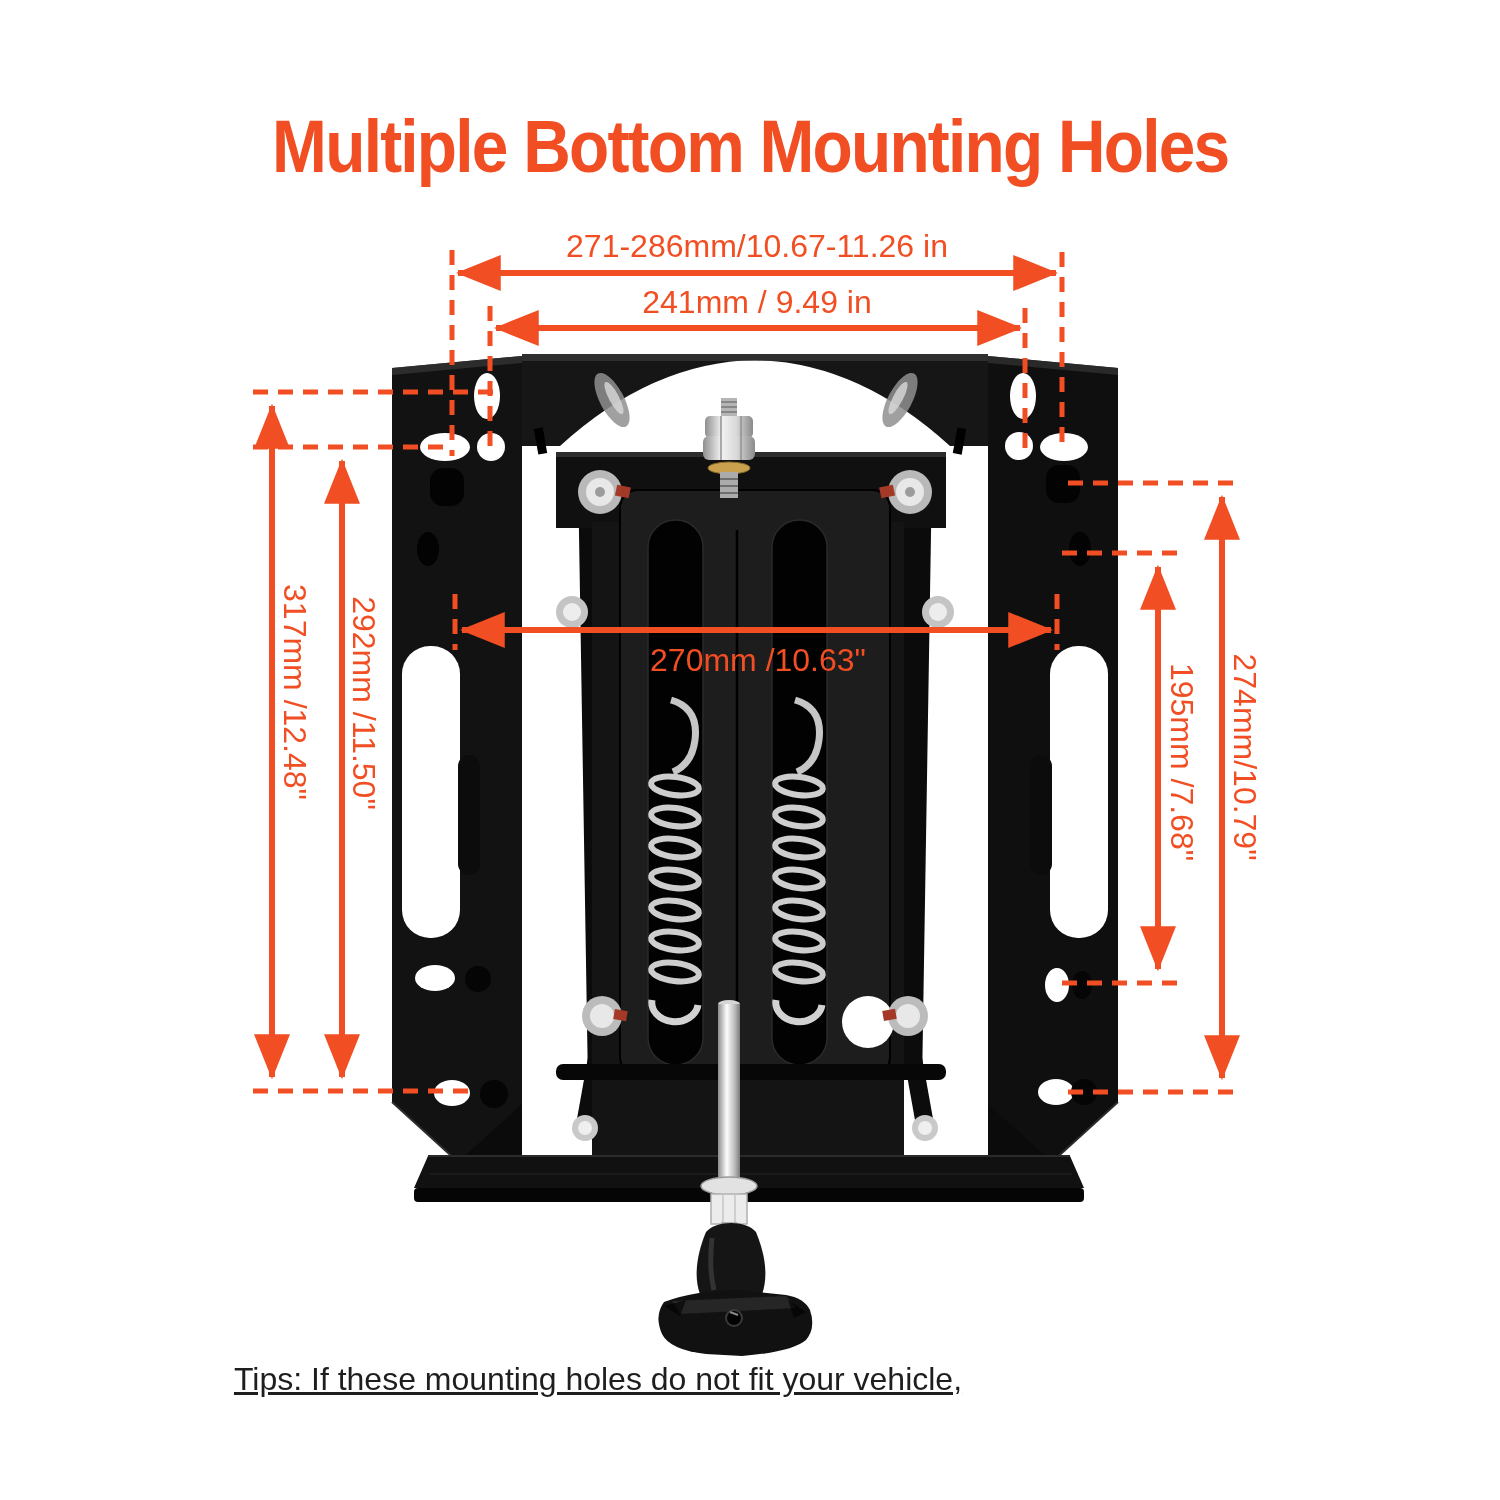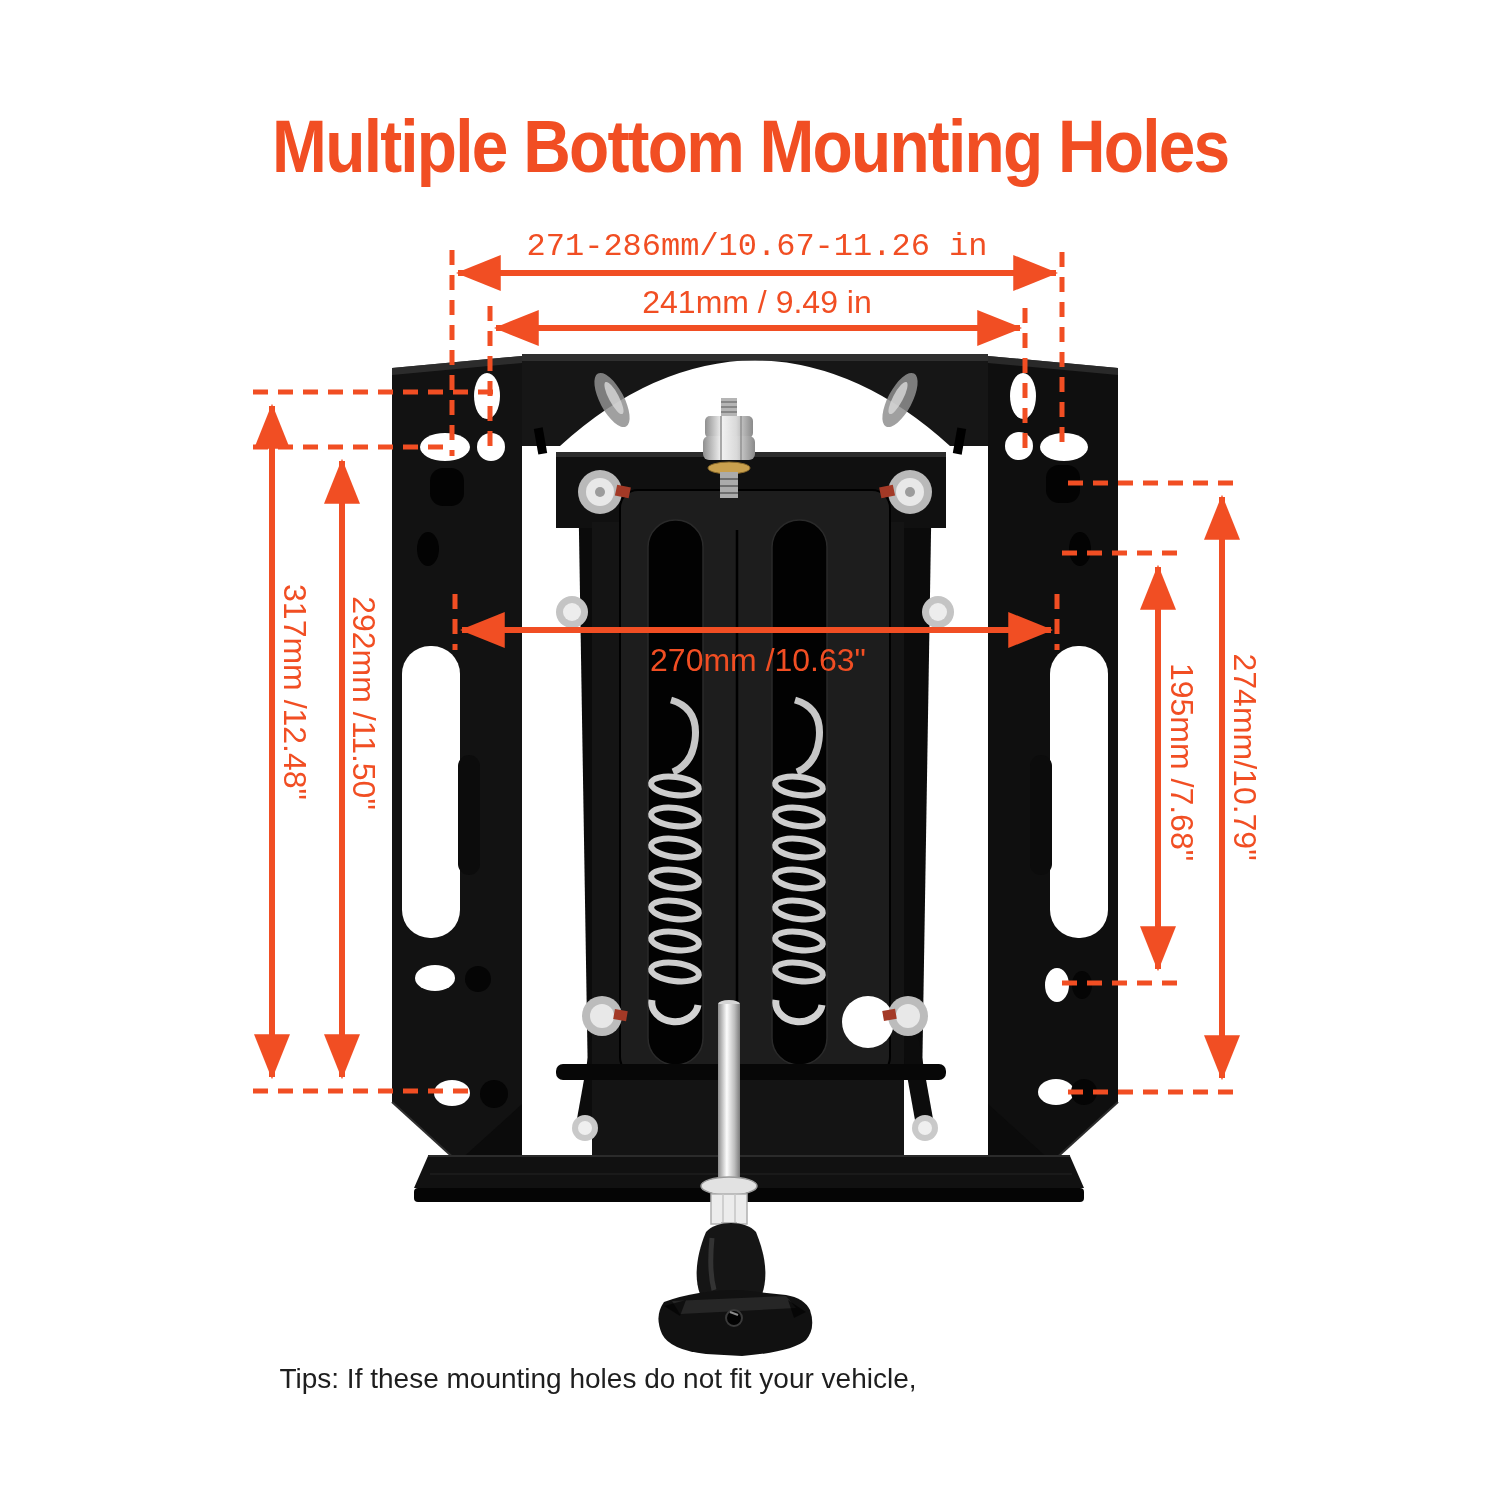--- a/index.html
+++ b/index.html
@@ -6,21 +6,21 @@
   .canvas{position:relative;width:1500px;height:1500px;background:#fff;overflow:hidden;
           font-family:"Liberation Sans",sans-serif;}
   .title{position:absolute;left:0;top:84px;width:1500px;text-align:center;
          color:#F14E23;font-size:74px;font-weight:700;letter-spacing:-2px;white-space:nowrap;margin-top:20px;}
   .title span{display:inline-block;transform:scaleX(0.89);transform-origin:center;}
   svg.scene{position:absolute;left:0;top:0;}
   .dim{position:absolute;color:#F14E23;font-size:32px;font-weight:400;white-space:nowrap;
        transform:translate(-50%,-50%);}
   .dim.vert{transform:translate(-50%,-50%) rotate(90deg);}
   .tips{position:absolute;left:0;top:1362px;width:1196px;text-align:center;color:#1e1e1e;
-        font-size:28px;line-height:34px;}
+        font-size:32px;line-height:34px;text-decoration:underline;}
 </style>
 </head>
 <body>
 
 <div class="canvas">
 
   <div class="title"><span>Multiple Bottom Mounting Holes</span></div>
 
   <svg class="scene" width="1500" height="1500" viewBox="0 0 1500 1500">
     <defs>
@@ -248,21 +248,21 @@
       <line x1="458" y1="273" x2="1056" y2="273"></line>
       <line x1="496" y1="328" x2="1020" y2="328"></line>
       <line x1="462" y1="630" x2="1051" y2="630"></line>
       <line x1="272" y1="406" x2="272" y2="1077"></line>
       <line x1="342" y1="461" x2="342" y2="1077"></line>
       <line x1="1158" y1="567" x2="1158" y2="969"></line>
       <line x1="1222" y1="497" x2="1222" y2="1078"></line>
     </g>
   </svg>
 
-  <div class="dim" style="left:757px;top:246px;font-family:Liberation Mono, monospace;">271-286mm/10.67-11.26 in</div>
+  <div class="dim" style="left:757px;top:246px;">271-286mm/10.67-11.26 in</div>
   <div class="dim" style="left:757px;top:302px;text-align:center;">241mm / 9.49 in</div>
   <div class="dim" style="left:758px;top:660px;">270mm /10.63"</div>
   <div class="dim vert" style="left:294px;top:692px;">317mm /12.48"</div>
   <div class="dim vert" style="left:363px;top:703px;">292mm /11.50"</div>
   <div class="dim vert" style="left:1181px;top:762px;">195mm /7.68"</div>
   <div class="dim vert" style="left:1244px;top:757px;">274mm/10.79"</div>
 
   <div class="tips">
     <div>Tips: If these mounting holes do not fit your vehicle,</div>
   </div>

